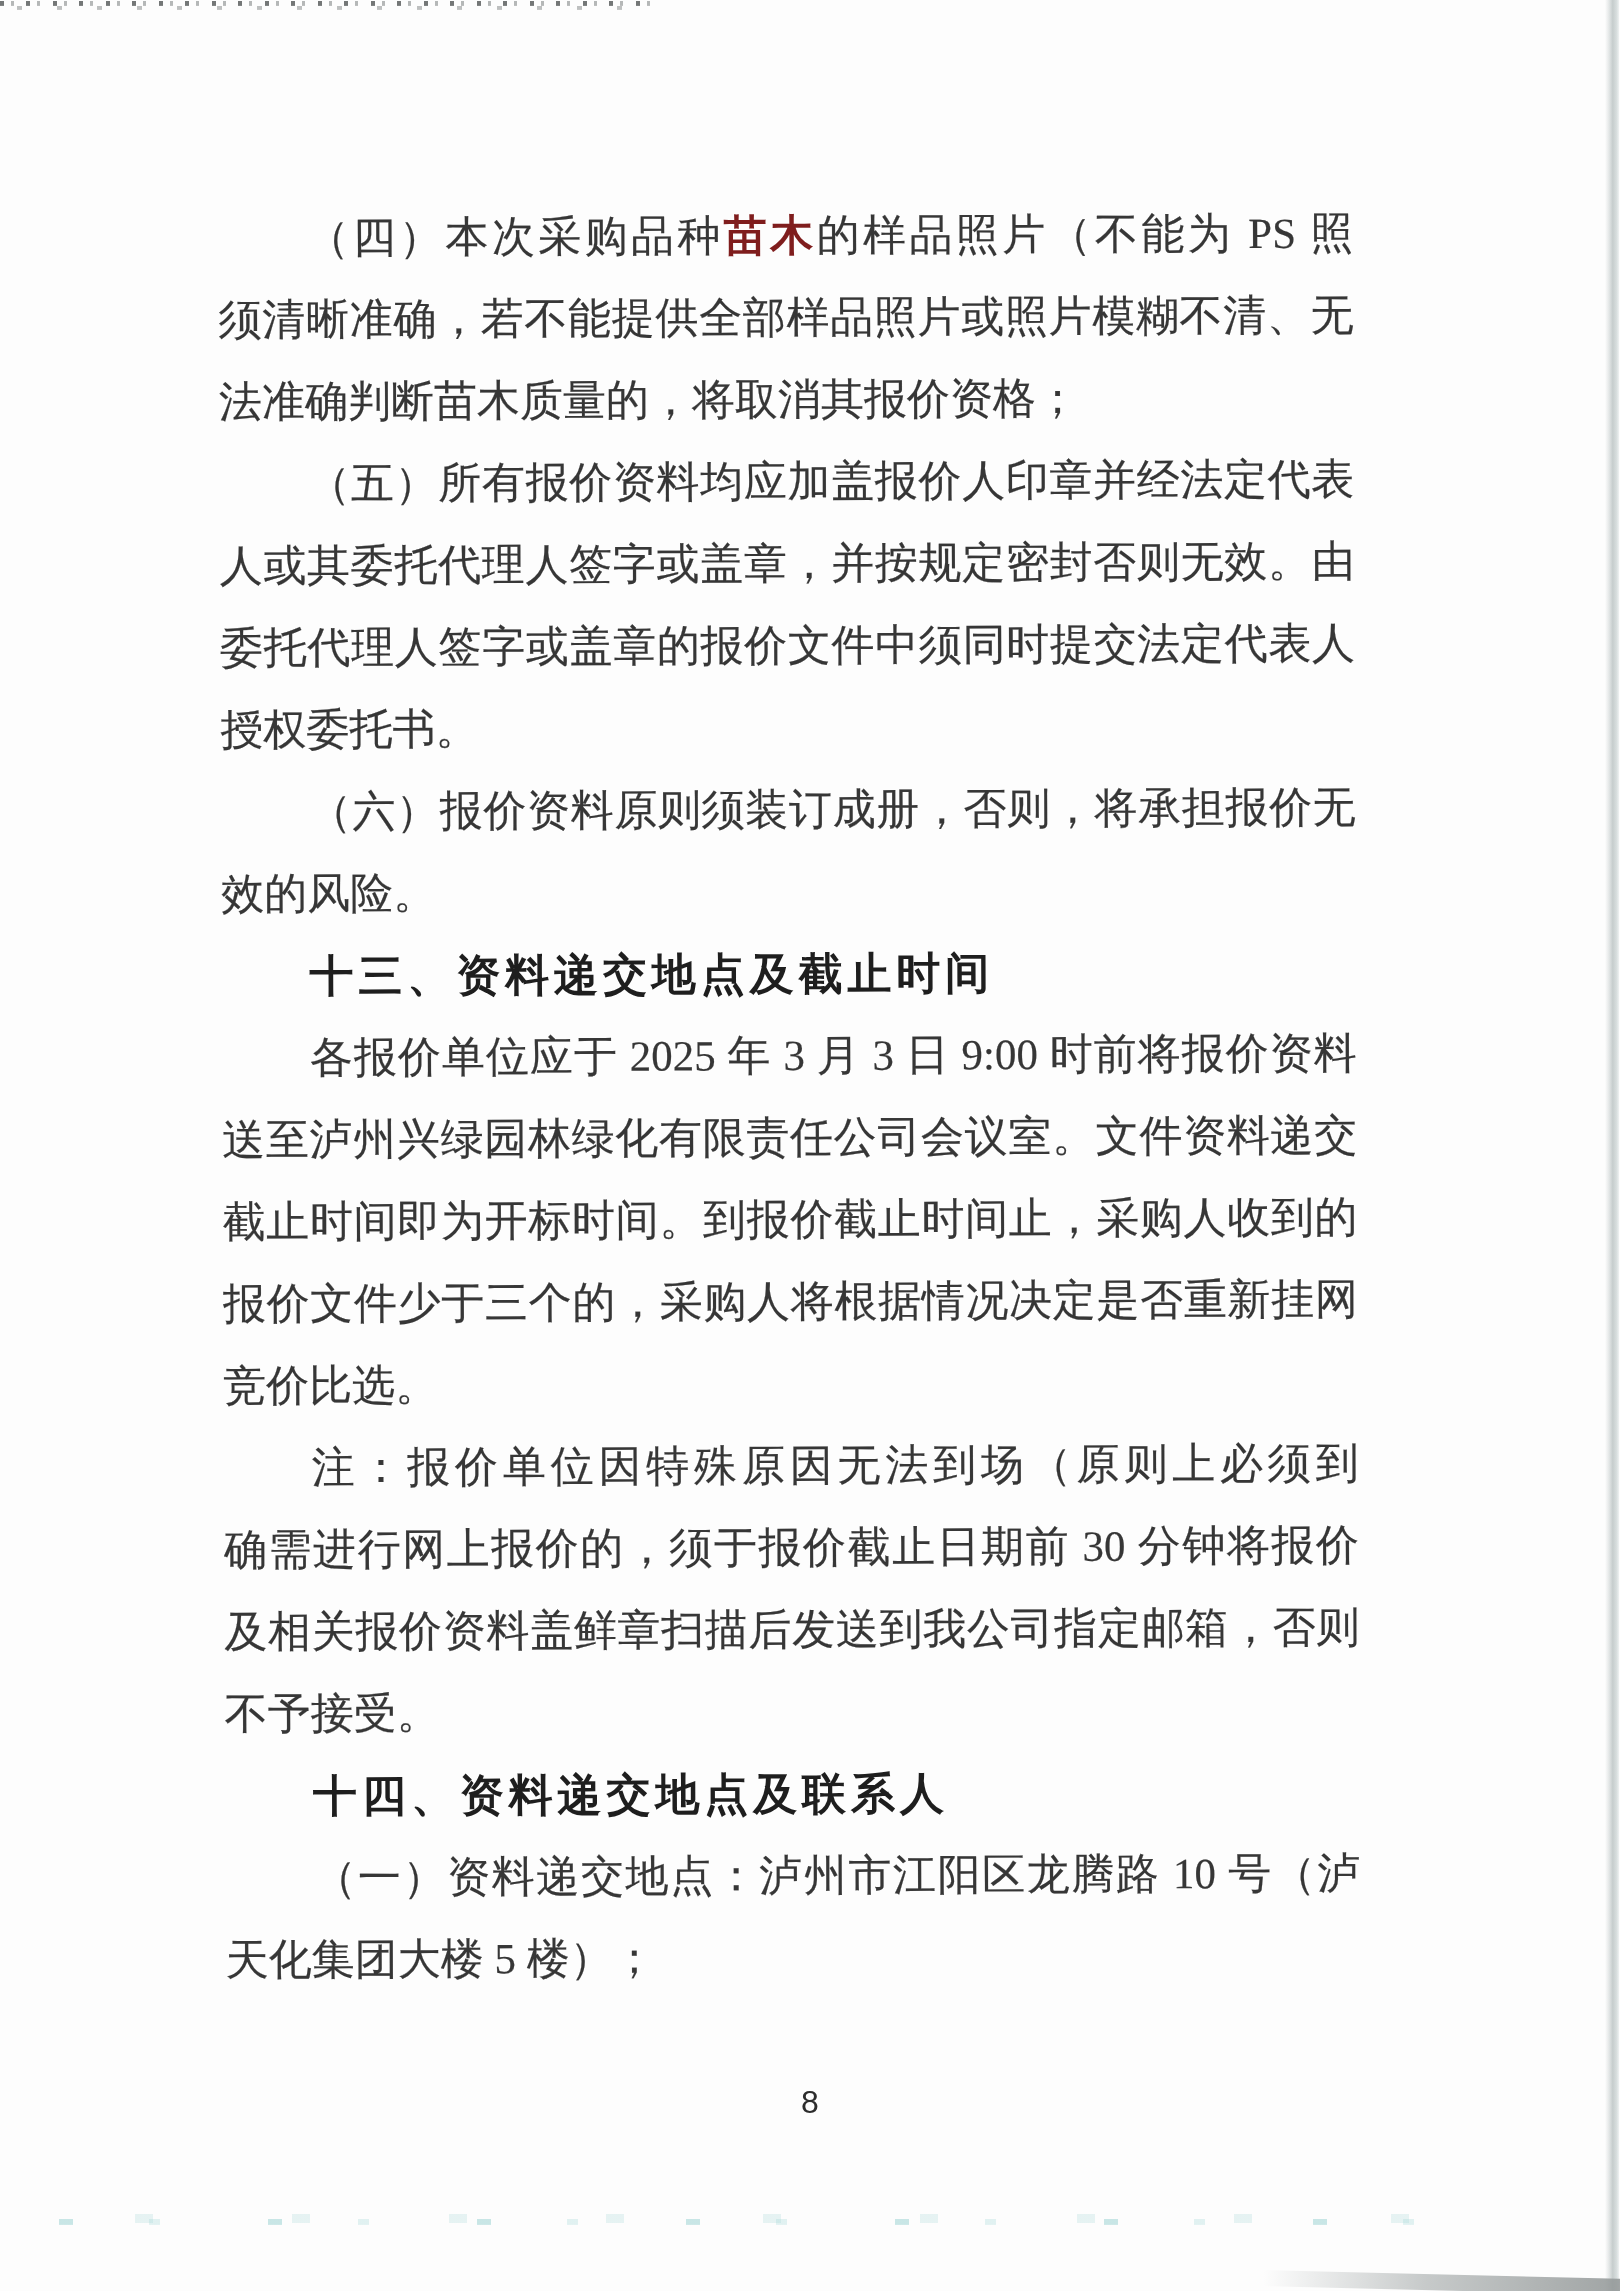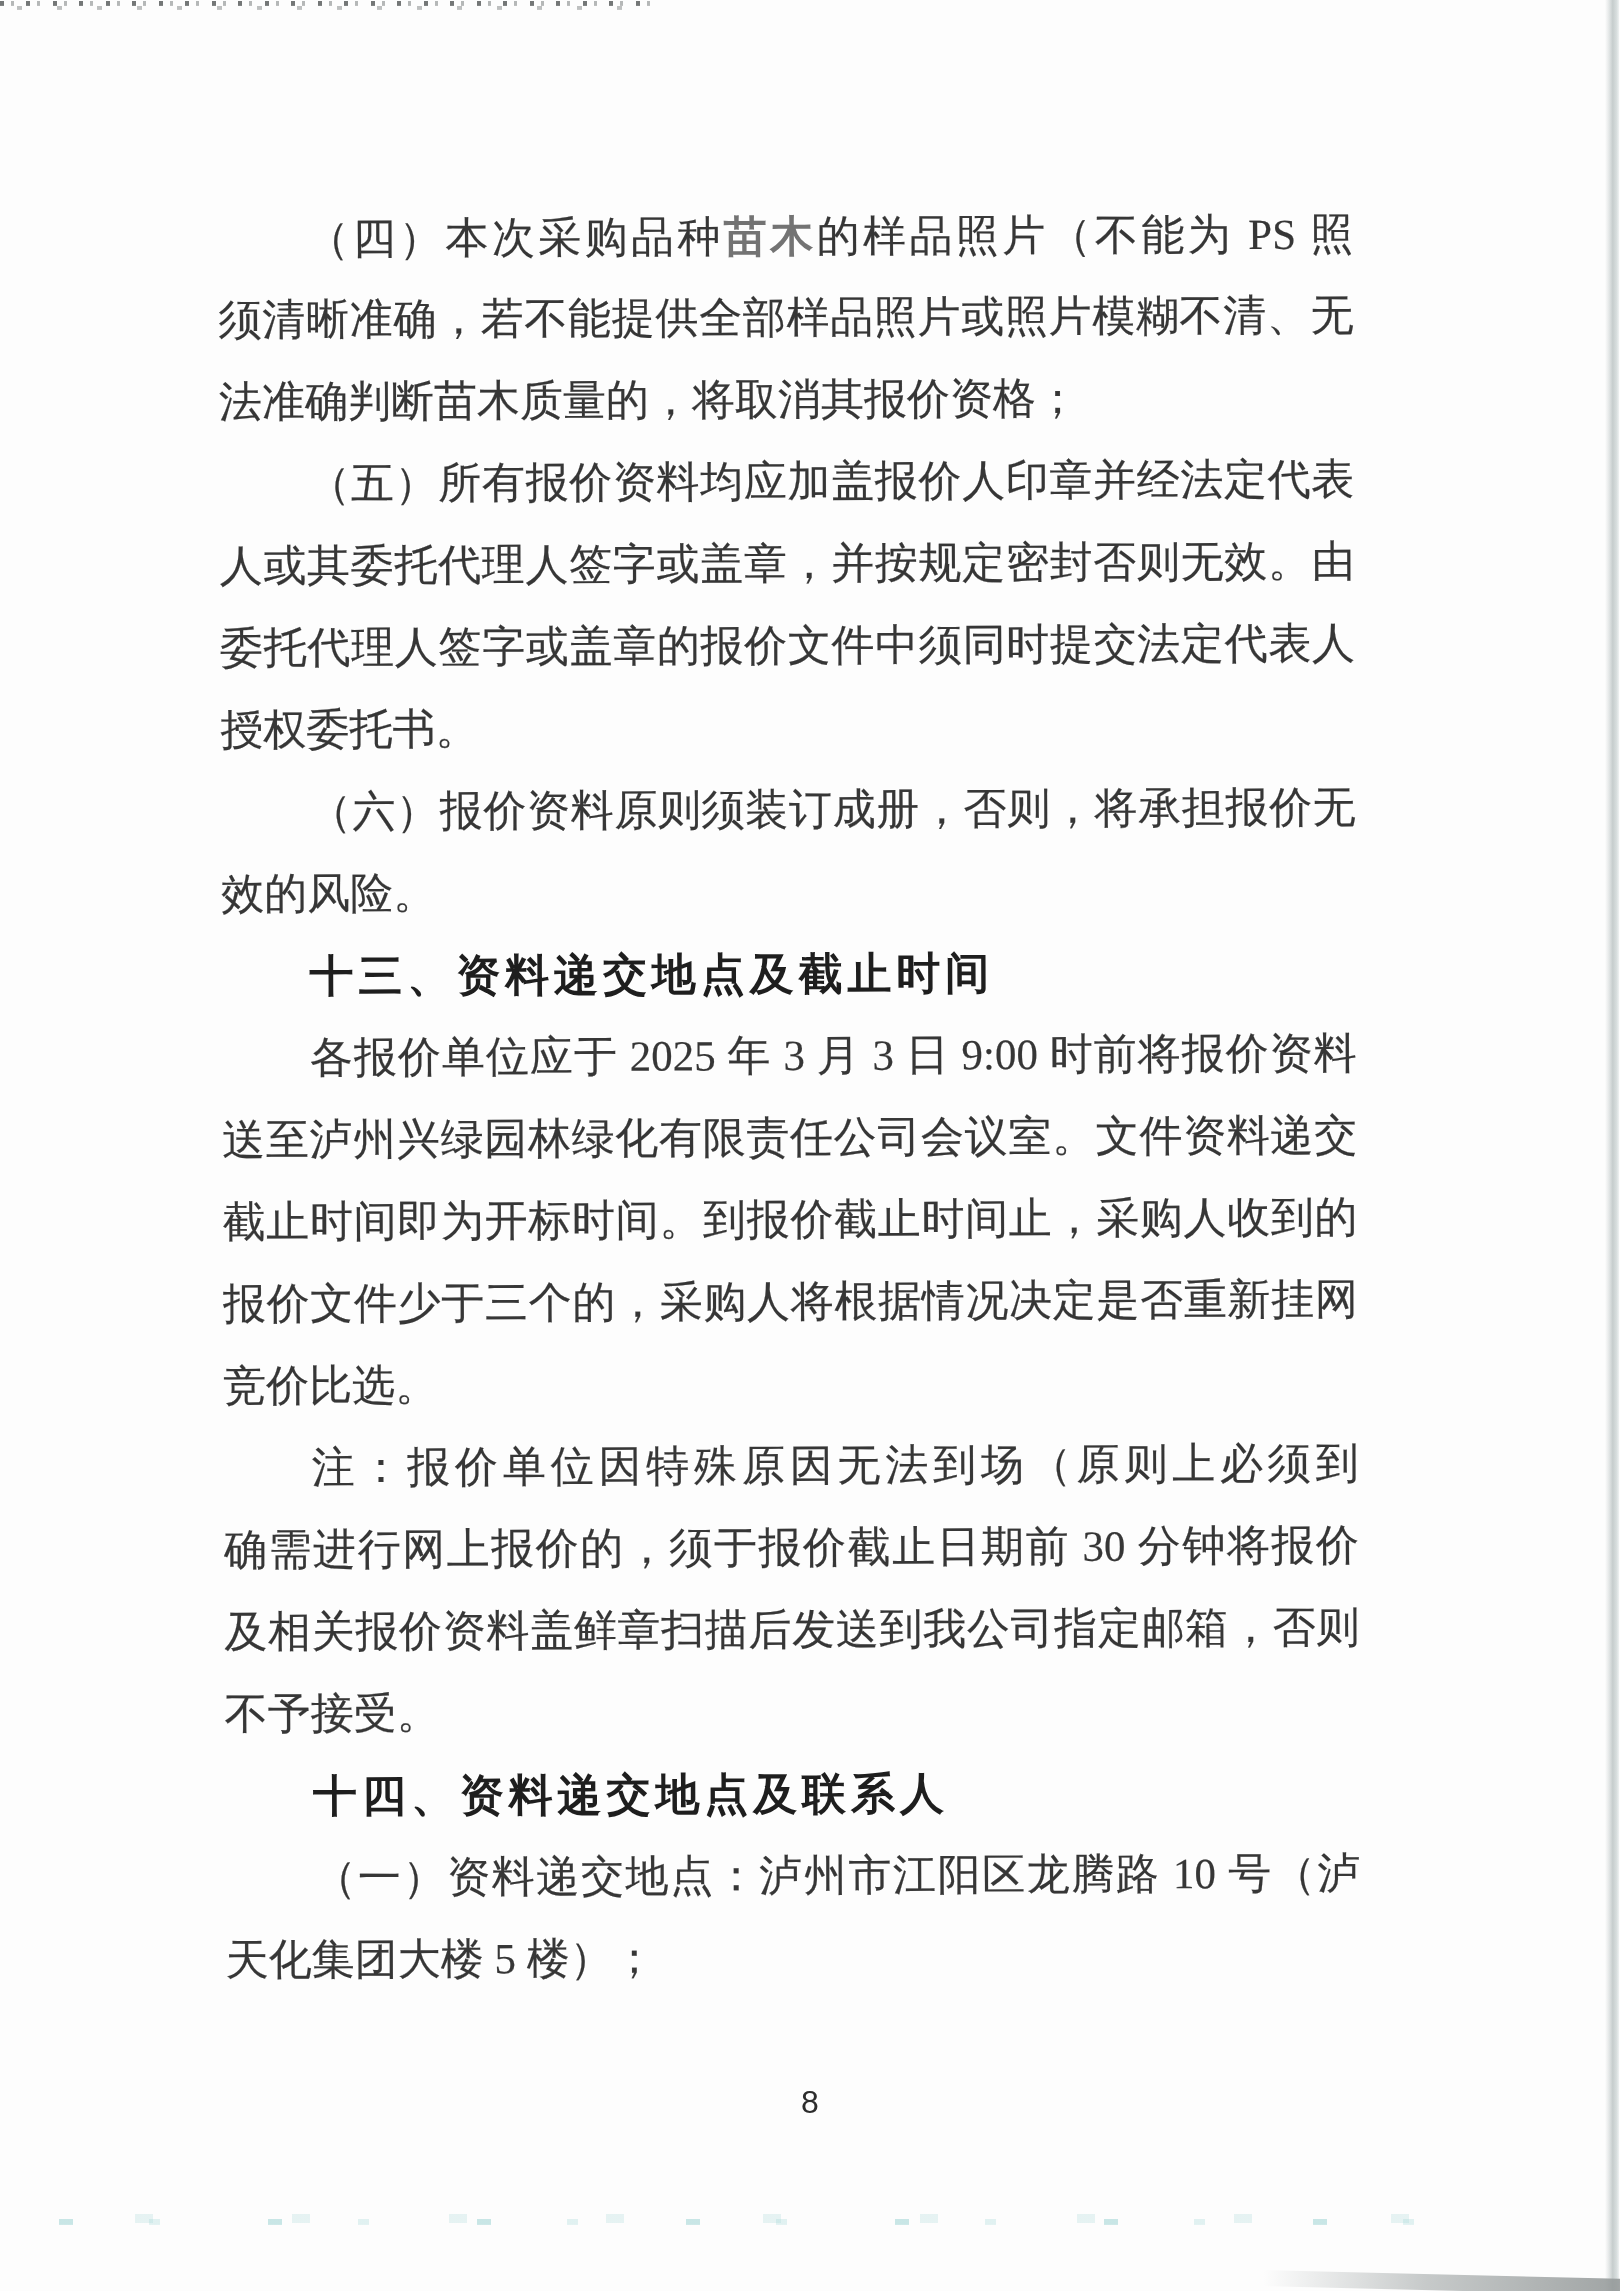--- a/index.html
+++ b/index.html
@@ -36,23 +36,23 @@
   .heading{
     font-family:"Liberation Sans","DejaVu Sans",sans-serif;
     font-weight:700;
     font-size:44px;
     color:#1e1e1e;
     letter-spacing:4.9px;
     text-align:left; text-align-last:left;
     -webkit-text-stroke:0;
   }
   .hei{
-    font-family:Liberation Sans, sans-serif;
+    font-family:Liberation Serif, serif;
     font-weight:700;
-    color:#737373;
+    color:#7f1d1d;
     -webkit-text-stroke:0;
   }
   .pagenum{
     position:absolute;
     top:2084px;left:0;
     width:1620px;
     text-align:center;
     font-size:32px;
     font-family:"Liberation Sans","DejaVu Sans",sans-serif;
     color:#2c2c2c;

